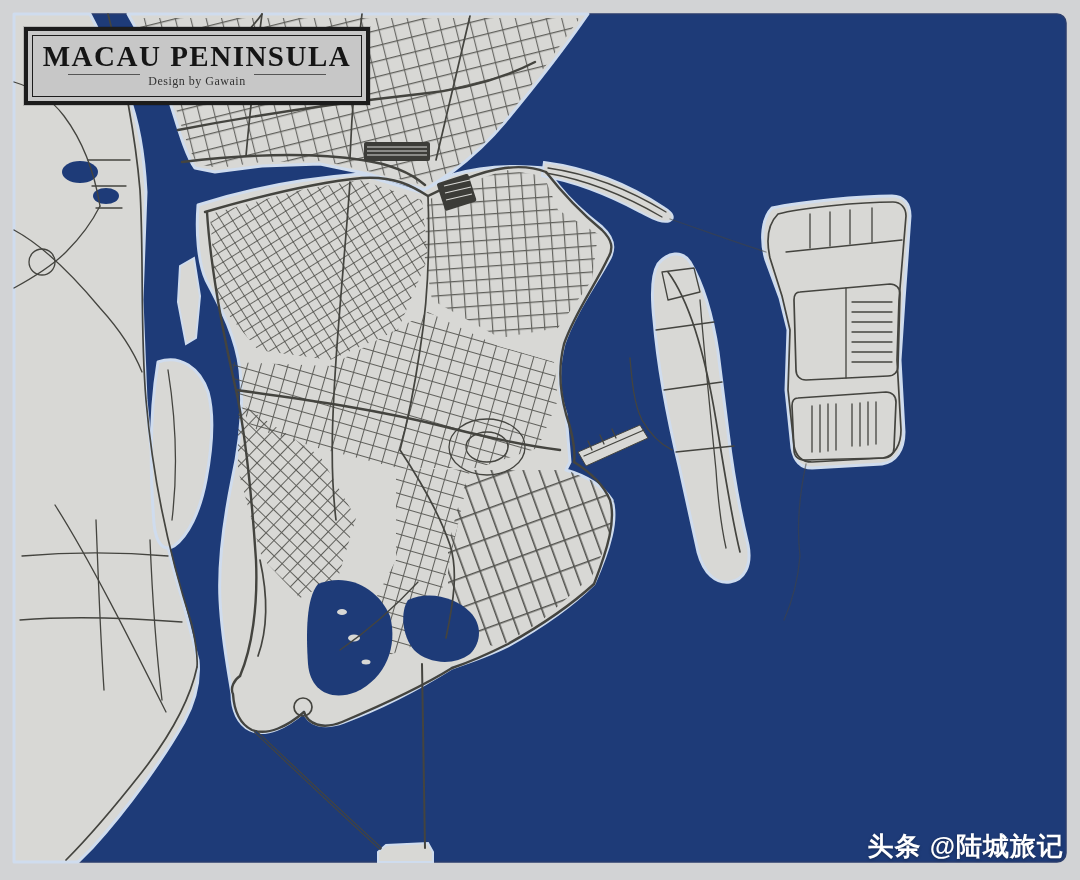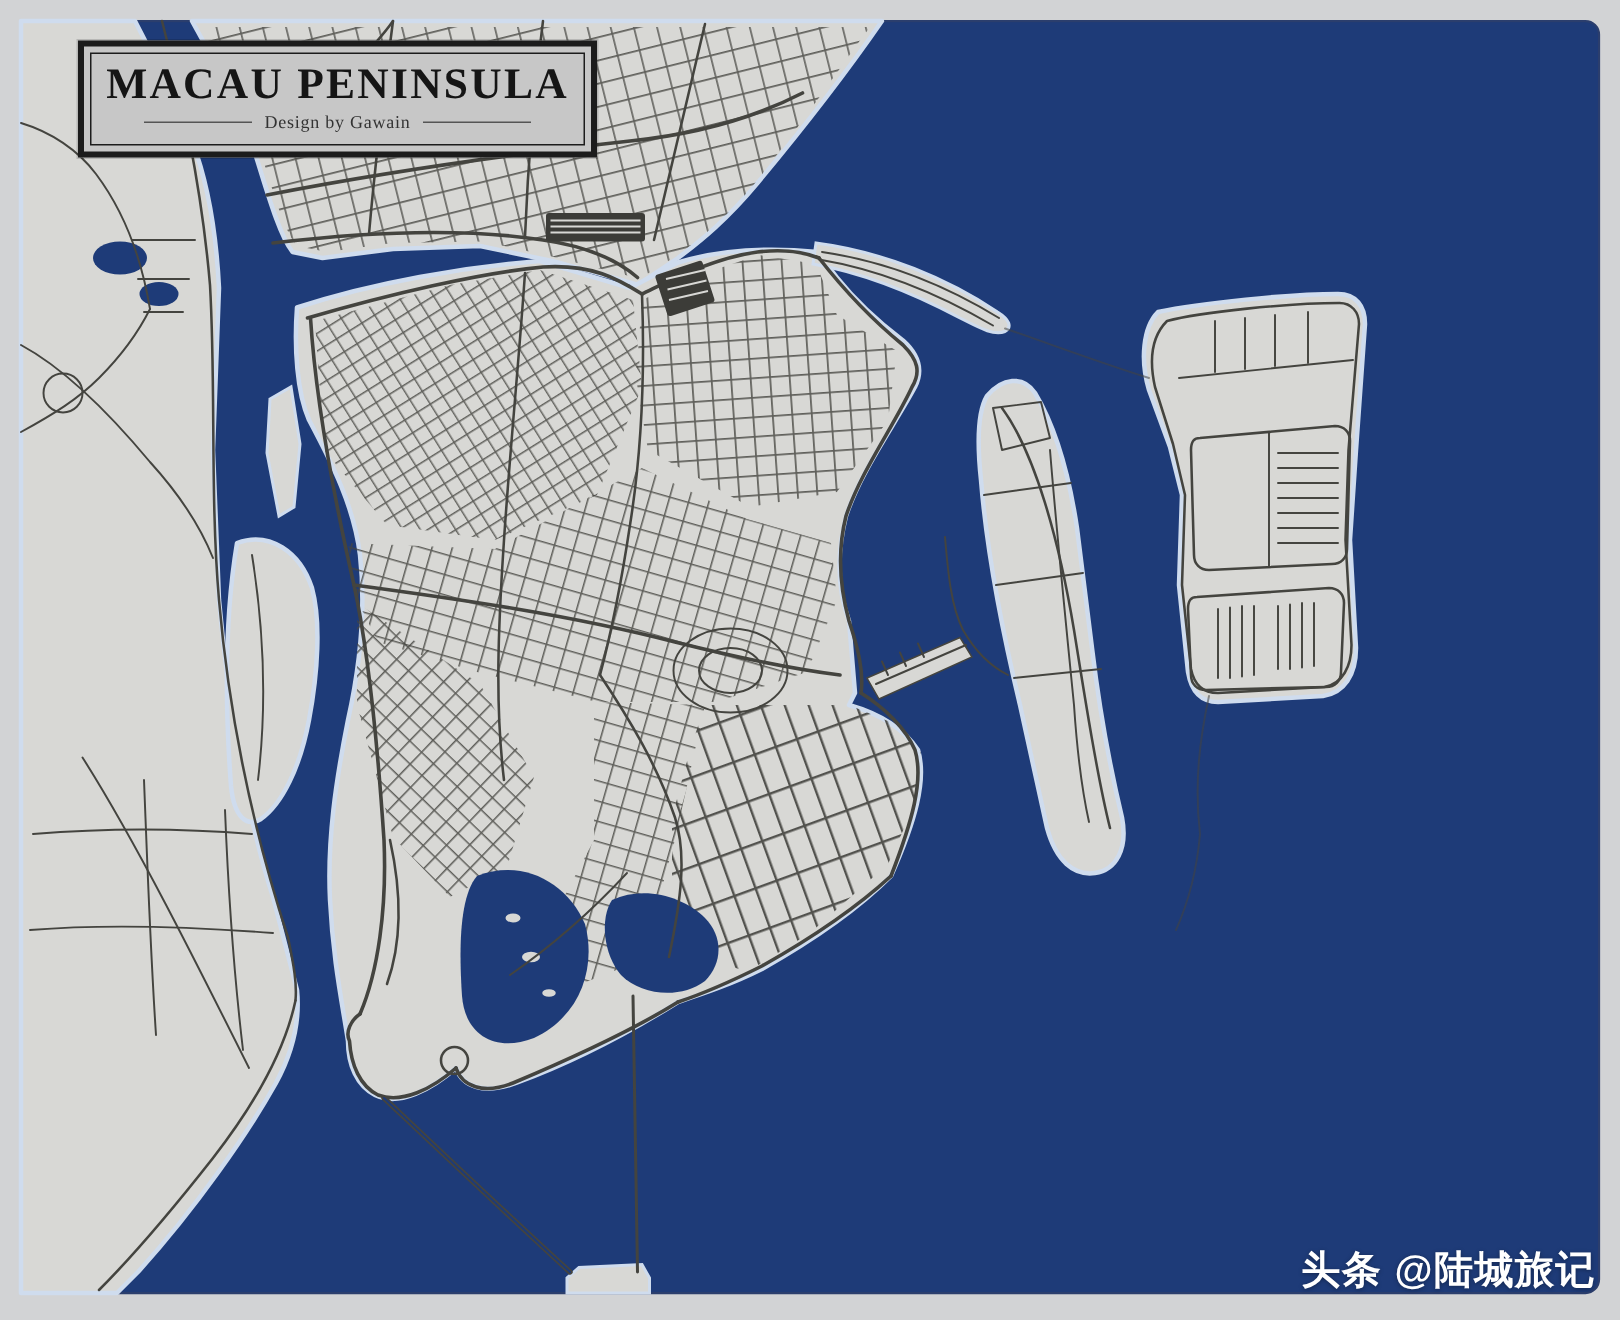--- a/index.html
+++ b/index.html
@@ -18,29 +18,29 @@
   .r{fill:none;stroke:var(--road,#44443f);stroke-linecap:round;stroke-linejoin:round;}
   .r1{stroke-width:1.3;}
   .r16{stroke-width:1.7;}
   .r2{stroke-width:2.4;}
   .rw{fill:none;stroke:var(--water,#1e3b78);stroke-width:1.3;stroke-linecap:round;}
   .dark{fill:var(--dark-block,#3c3c38);}
   .stripe{stroke:var(--land,#d8d8d5);stroke-width:1.2;}
   .faint{opacity:.55;}
 
   
-  .title-box{position:absolute;left:52px;top:27px;width:346px;box-sizing:border-box;
+  .title-box{position:absolute;left:24px;top:27px;width:346px;box-sizing:border-box;
     background:var(--title-bg,#c7c7c7);border:4px solid var(--title-border,#1c1c1c);
     padding:4px;box-shadow:0 0 0 1px rgba(0,0,0,.15);}
   .title-inner{border:1.5px solid var(--title-border,#1c1c1c);padding:5px 8px 7px;text-align:center;}
   .map-title{font-family:"Liberation Serif","DejaVu Serif",serif;font-weight:bold;
     font-size:29px;line-height:30px;letter-spacing:1.5px;color:#151515;margin:0;}
   .map-subtitle{font-family:"Liberation Serif","DejaVu Serif",serif;font-size:16px;
     line-height:19px;letter-spacing:2.5px;color:#222;margin:1px 0 0;}
-  .credit-row{display:flex;align-items:center;justify-content:center;gap:8px;margin-top:3px;}
+  .credit-row{display:flex;align-items:flex-start;justify-content:center;gap:8px;margin-top:3px;}
   .credit-line{height:1px;width:72px;background:#555;}
   .credit-text{font-family:"Liberation Serif","DejaVu Serif",serif;font-size:12px;
     color:#333;letter-spacing:.5px;white-space:nowrap;}
 
   
   .watermark{position:absolute;right:16px;bottom:16px;color:var(--watermark,#ffffff);
     font-size:26px;font-weight:800;letter-spacing:1px;
     text-shadow:0 1px 3px rgba(0,0,0,.35);white-space:nowrap;}
 </style>
 </head>

